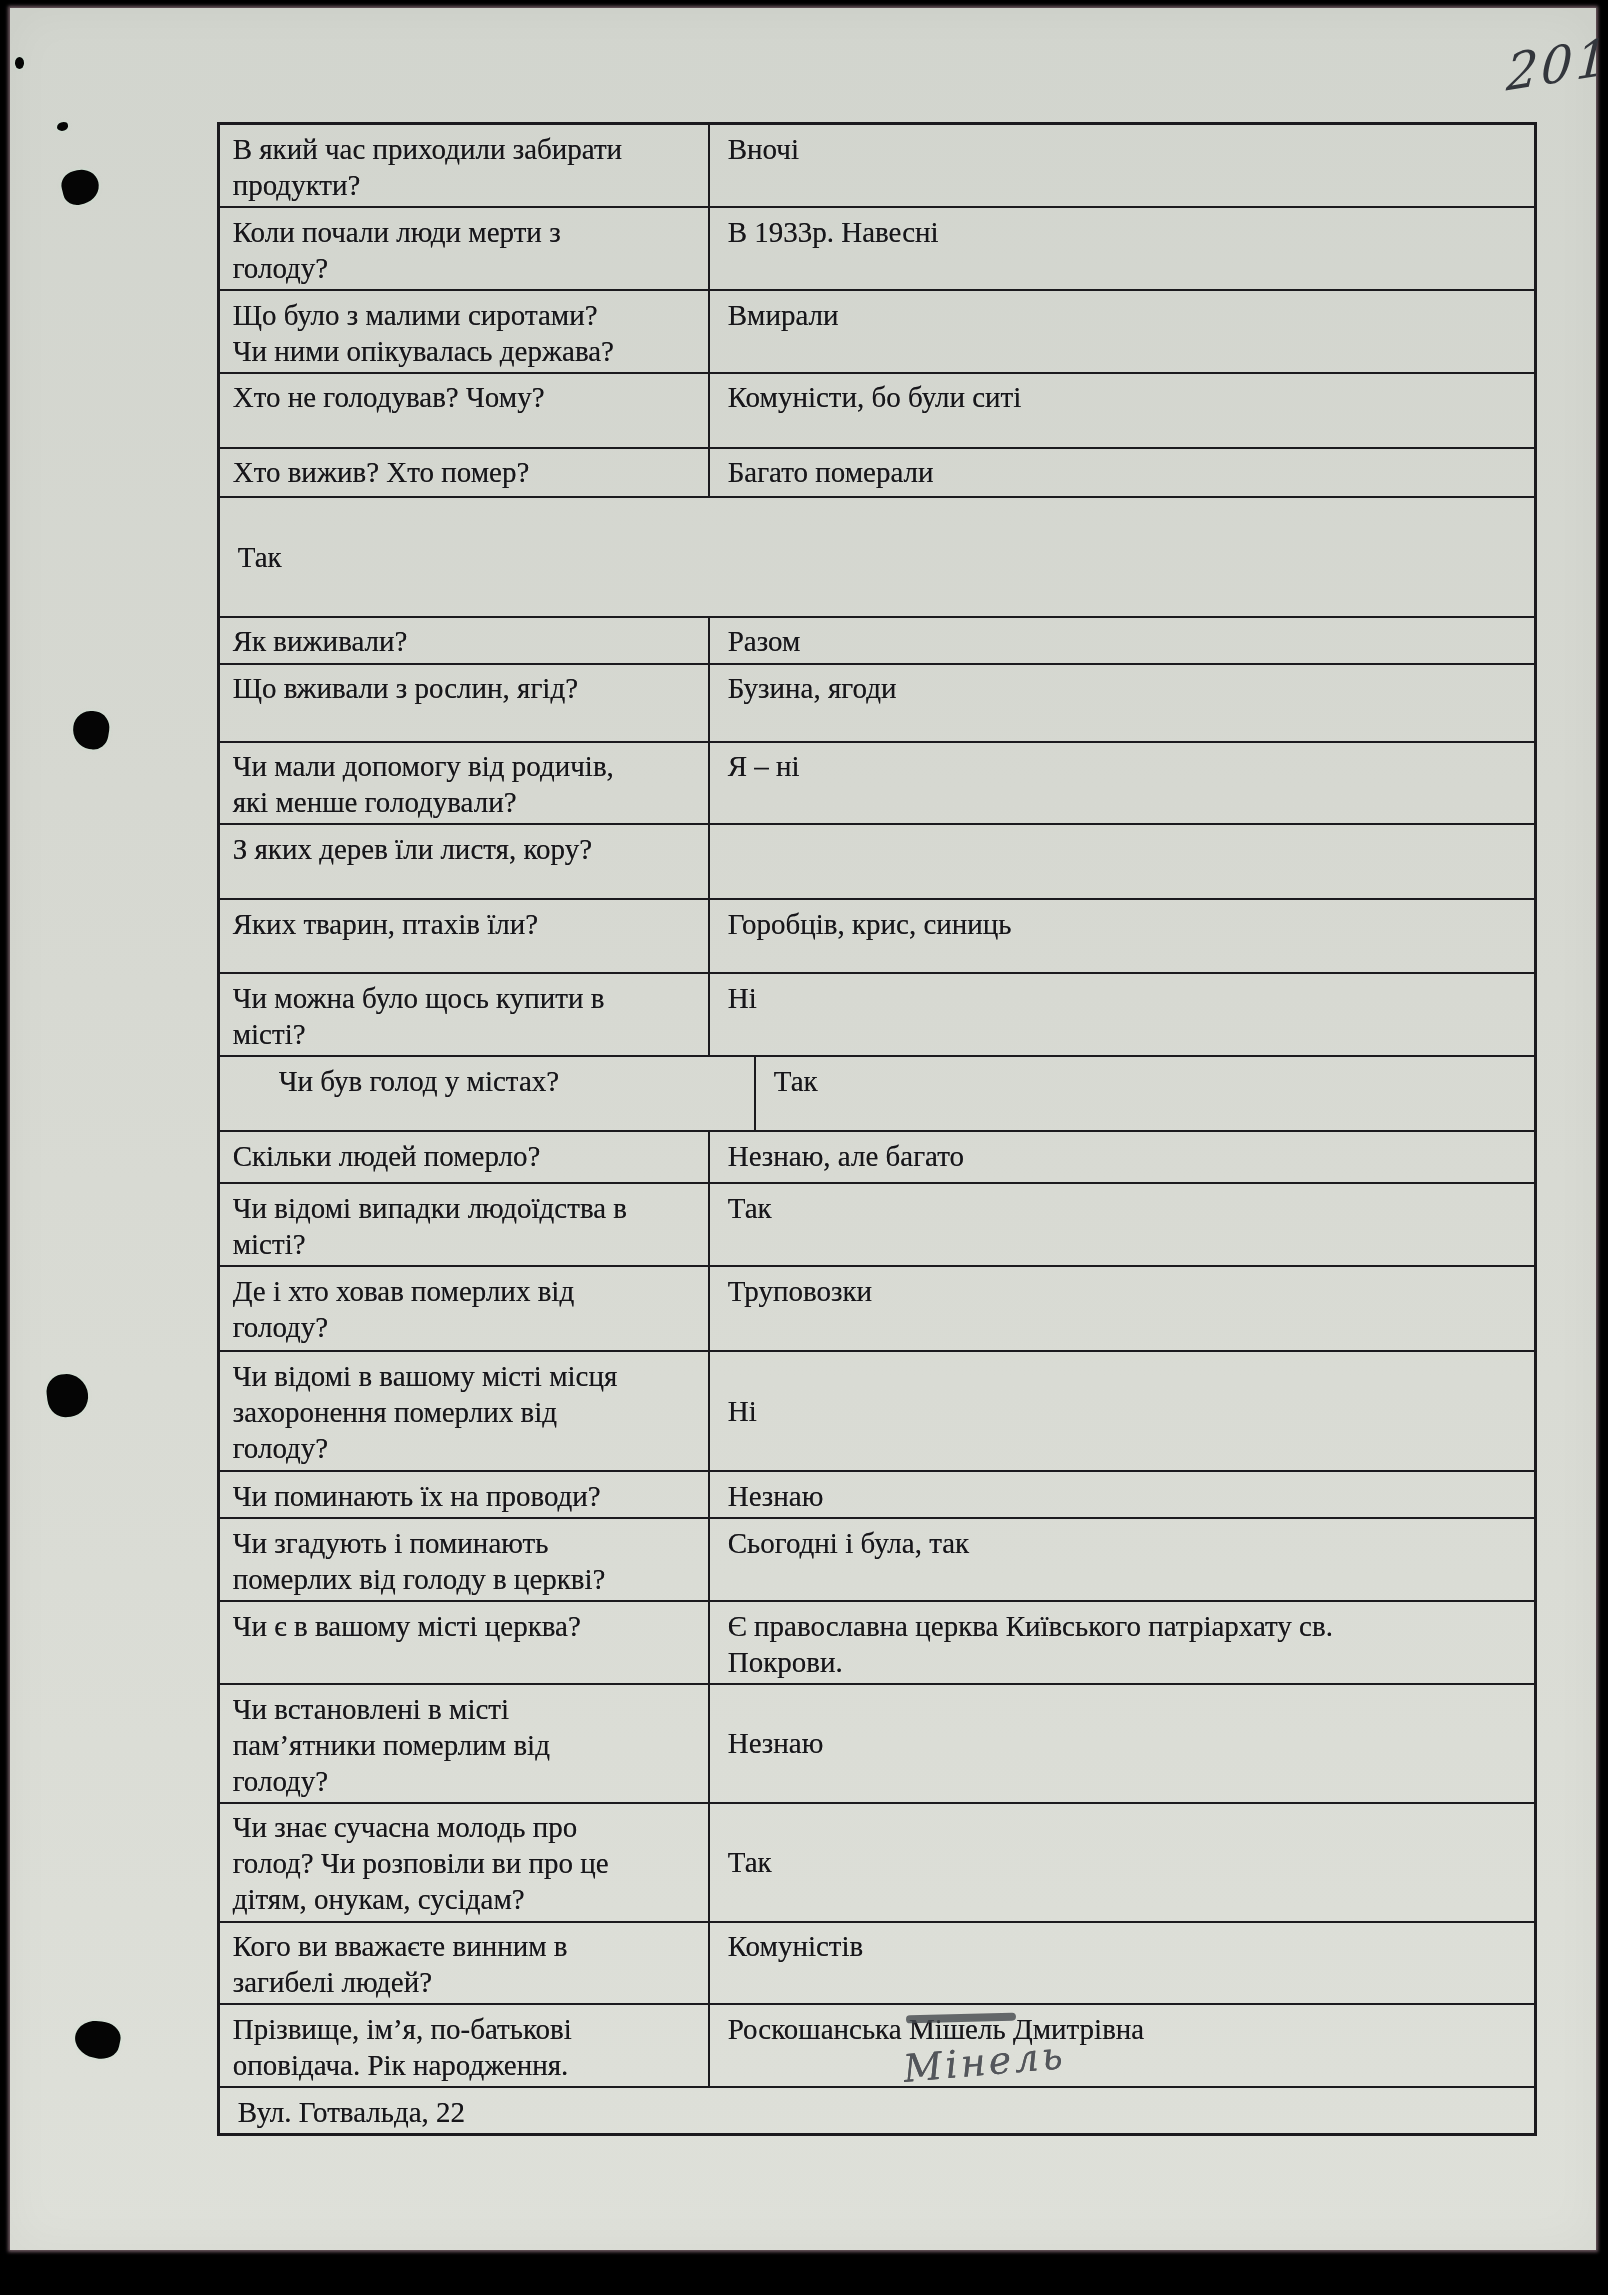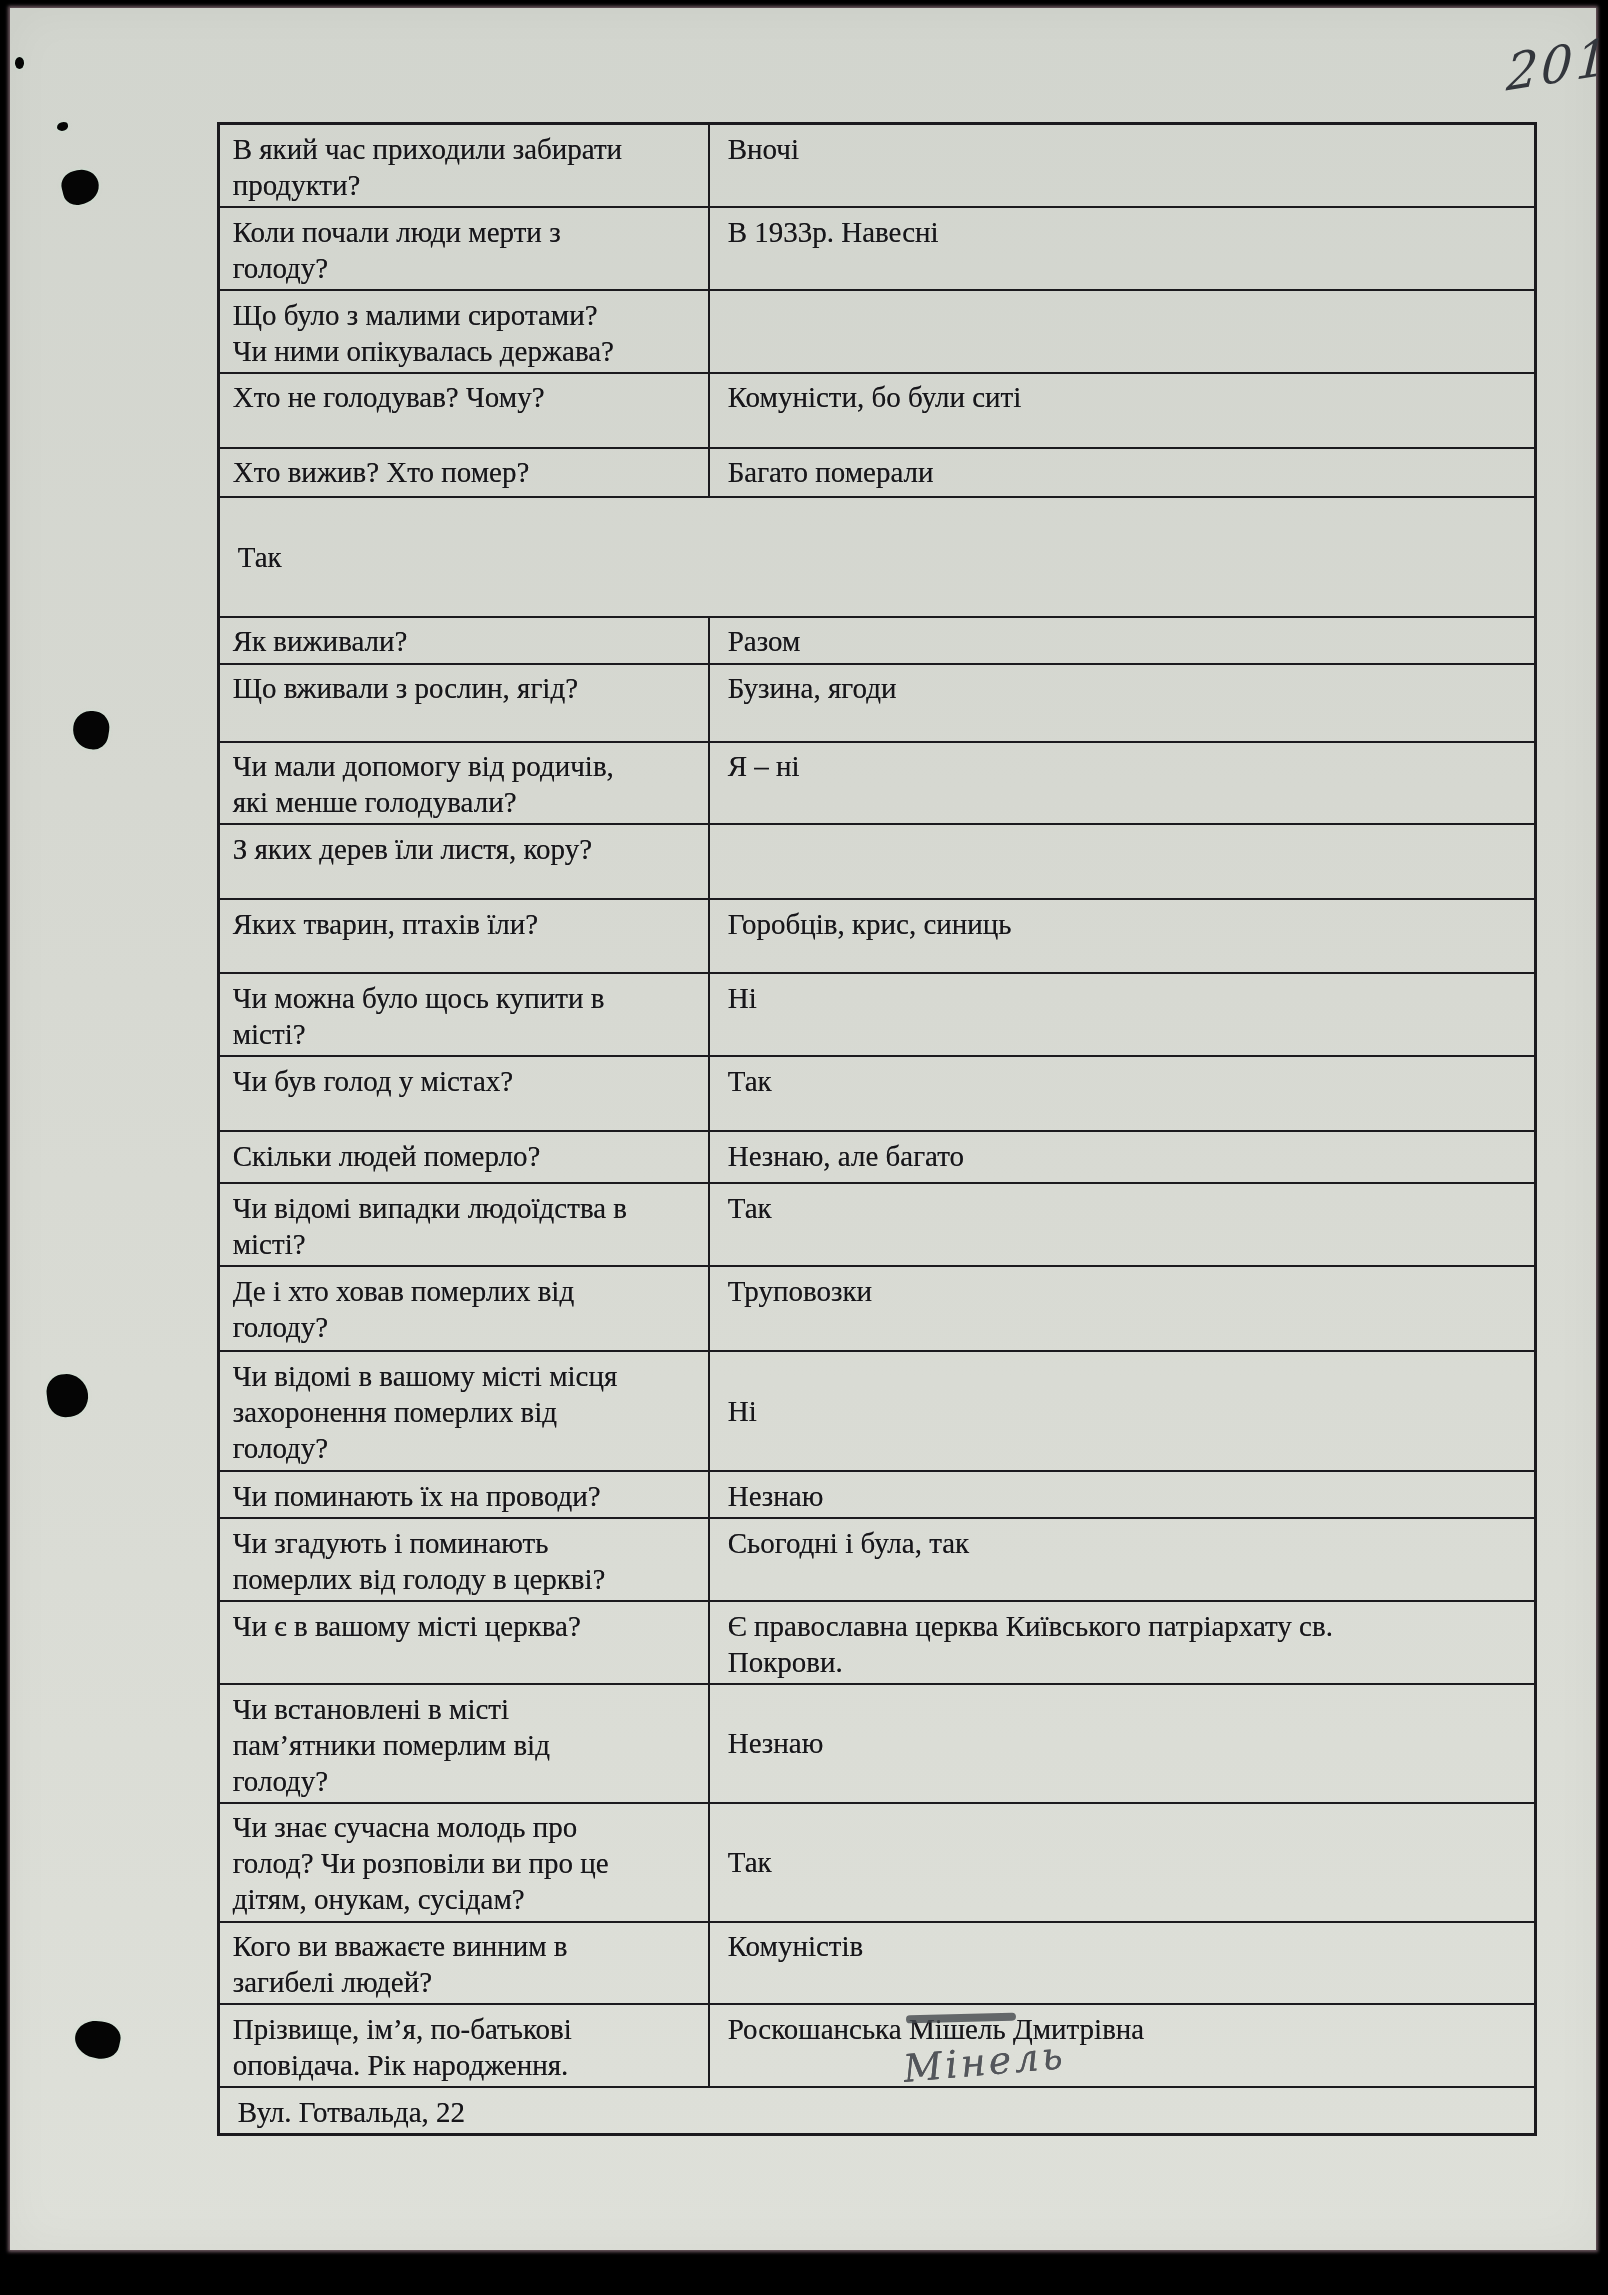--- a/index.html
+++ b/index.html
@@ -115,20 +115,21 @@
         <div class="cell answer">Вночі</div>
       </div>
       <div class="row" style="min-height: 77px;">
         <div class="cell question">Коли почали люди мерти з
 голоду?</div>
         <div class="cell answer">В 1933р. Навесні</div>
       </div>
       <div class="row" style="min-height: 75px;">
         <div class="cell question">Що було з малими сиротами?
  Чи ними опікувалась держава?</div>
+        <div class="cell answer">Вмирали</div>
       </div>
       <div class="row" style="min-height: 73px;">
         <div class="cell question">Хто не голодував? Чому?</div>
         <div class="cell answer">Комуністи, бо були ситі</div>
       </div>
       <div class="row" style="min-height: 47px;">
         <div class="cell question">Хто вижив? Хто помер?</div>
         <div class="cell answer">Багато померали</div>
       </div>
       <div class="row" style="min-height: 118px;">
@@ -152,21 +153,21 @@
       </div>
       <div class="row" style="min-height: 72px;">
         <div class="cell question">Яких тварин, птахів їли?</div>
         <div class="cell answer">Горобців, крис, синиць</div>
       </div>
       <div class="row" style="min-height: 76px;">
         <div class="cell question">Чи можна було щось купити в
 місті?</div>
         <div class="cell answer">Ні</div>
       </div>
-      <div class="row" style="min-height: 73px;">
+      <div class="row" style="min-height: 73px; padding-left: 46px;">
         <div class="cell question">Чи був голод у містах?</div>
         <div class="cell answer">Так</div>
       </div>
       <div class="row" style="min-height: 50px;">
         <div class="cell question">Скільки людей померло?</div>
         <div class="cell answer">Незнаю, але багато</div>
       </div>
       <div class="row" style="min-height: 71px;">
         <div class="cell question">Чи відомі випадки людоїдства в
 місті?</div>

